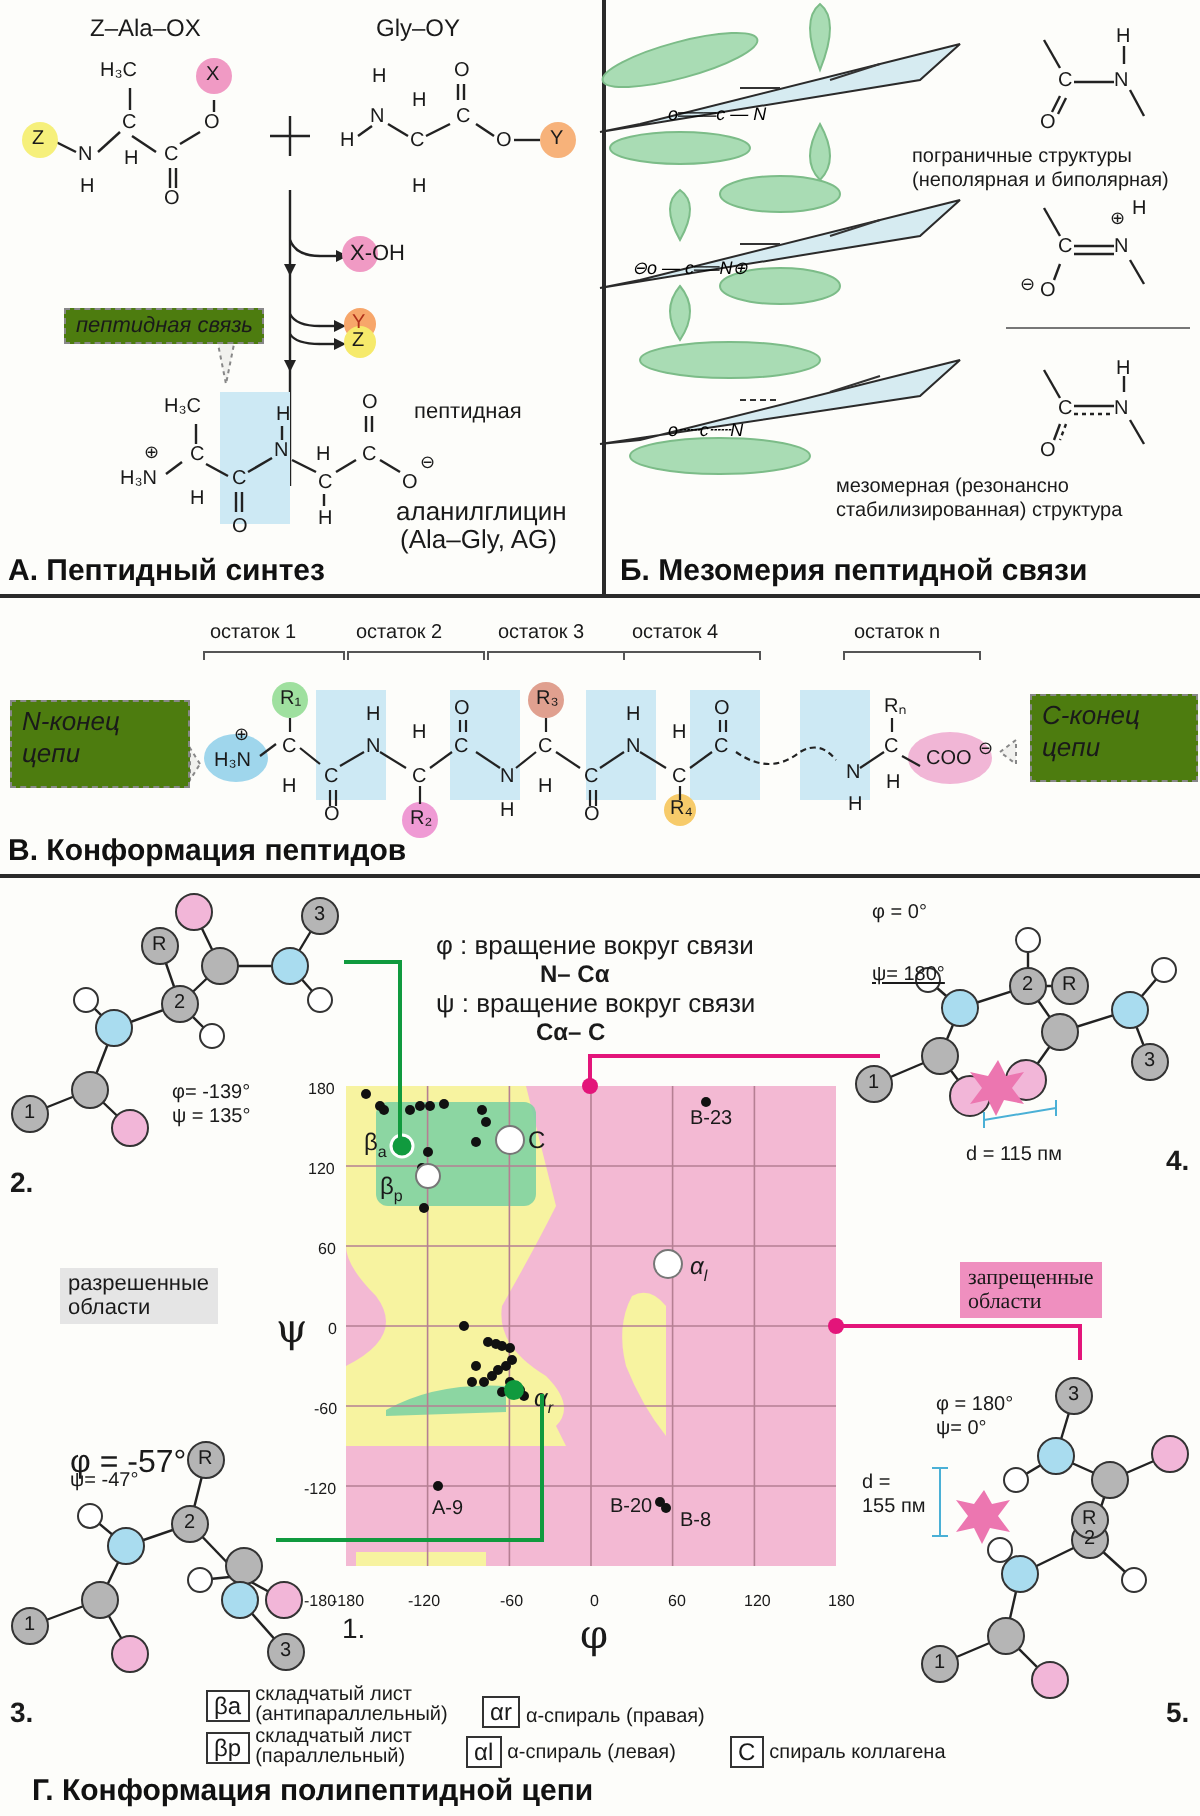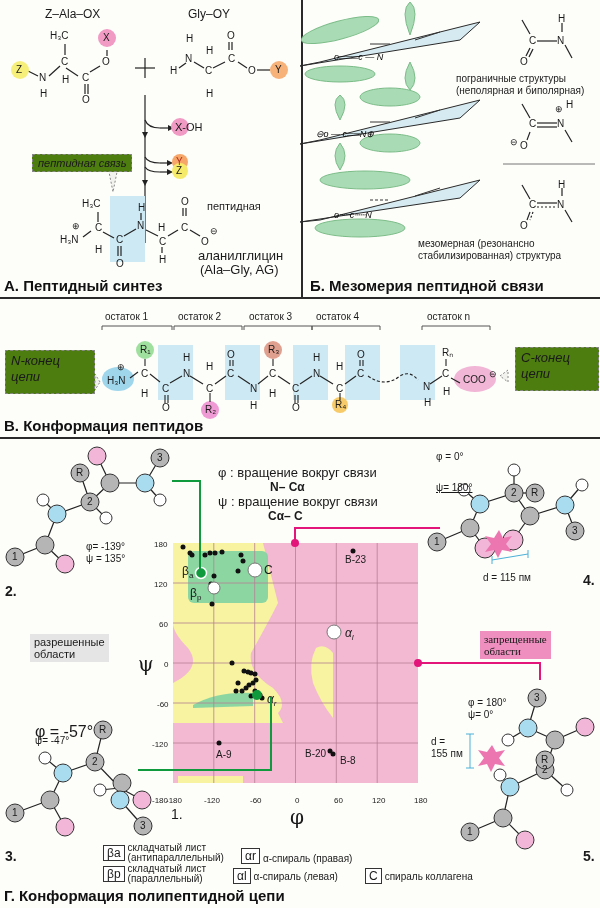--- a/index.html
+++ b/index.html
@@ -633,14 +633,14 @@
     <div style="position:absolute;left:130px;top:25px;display:flex;align-items:center;">
       <span class="legend-box">αl</span>
       <span>α-спираль (левая)</span>
     </div>
     <div style="position:absolute;left:262px;top:25px;display:flex;align-items:center;">
       <span class="legend-box">C</span>
       <span>спираль коллагена</span>
     </div>
   </div>
 
-  <div class="panel-title" style="left:4px;top:887px;">Г. Конформация полипептидной цепи</div>
+  <div class="panel-title" style="left:16px;top:887px;">Г. Конформация полипептидной цепи</div>
 </section>
 
 </body></html>

